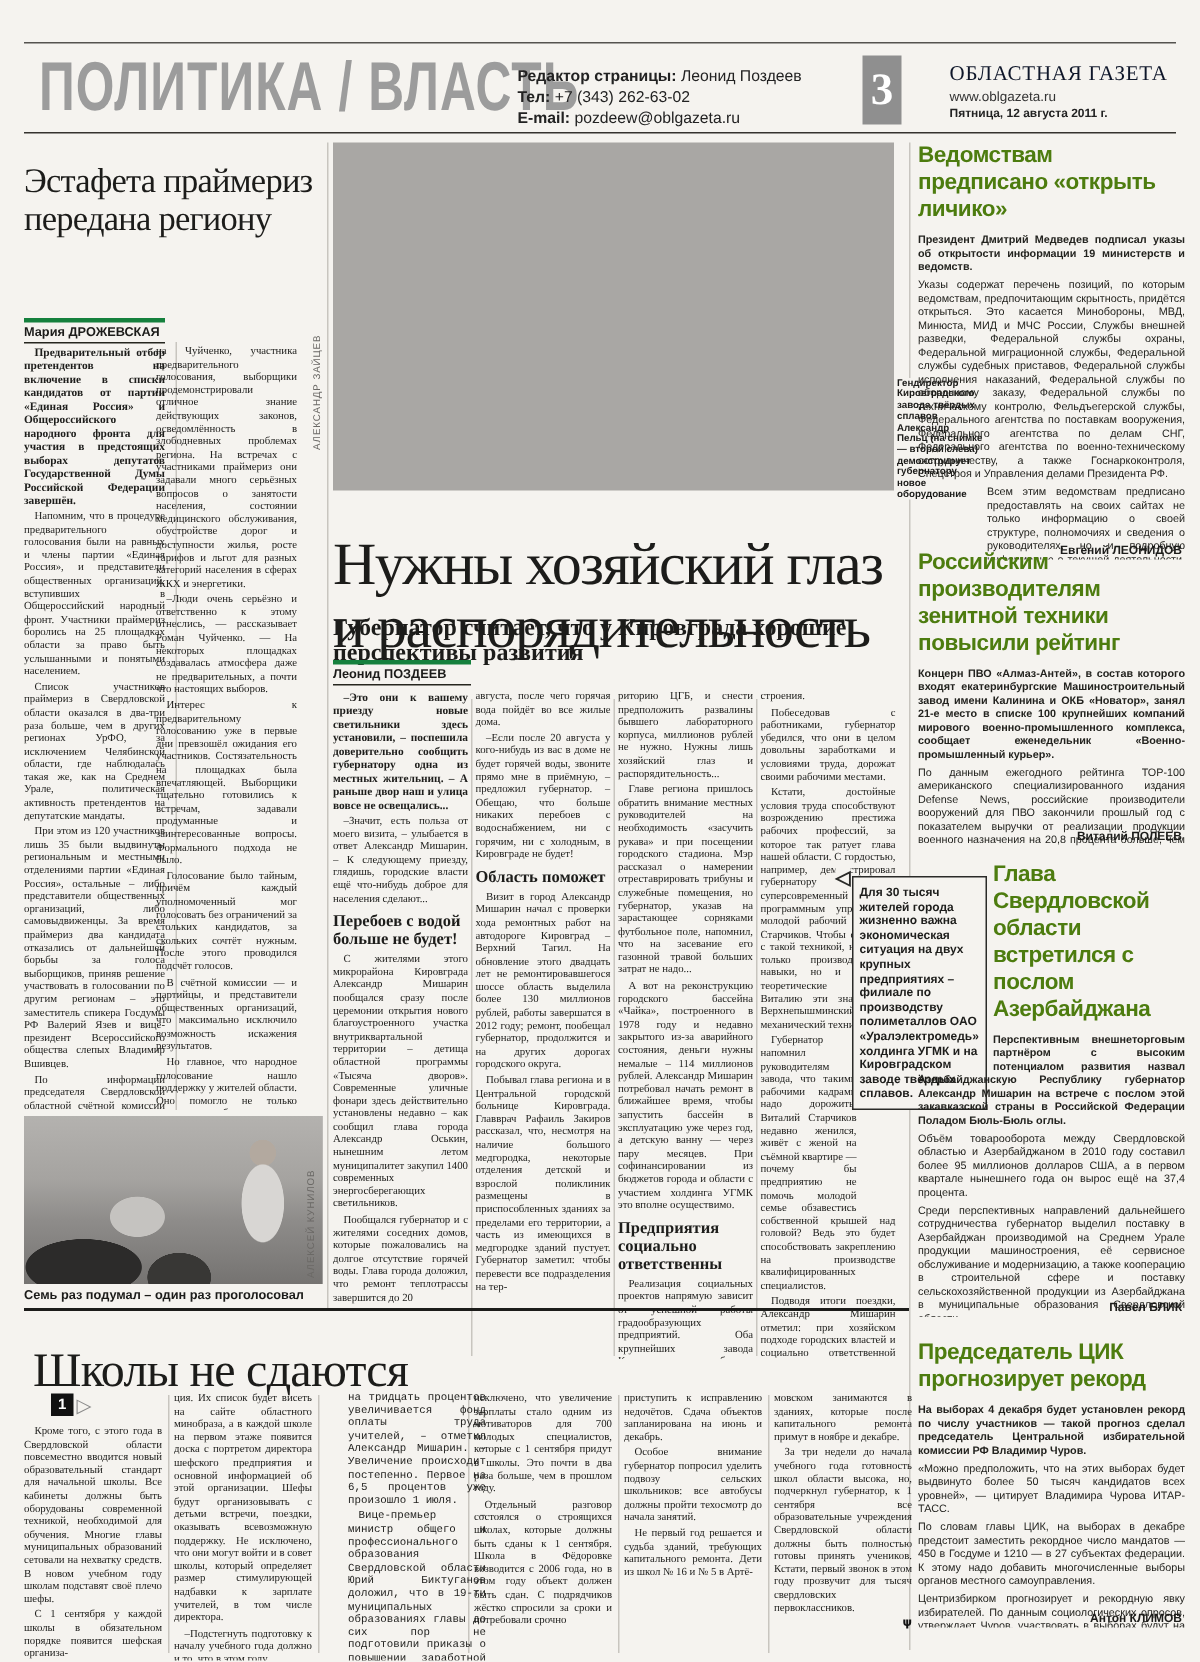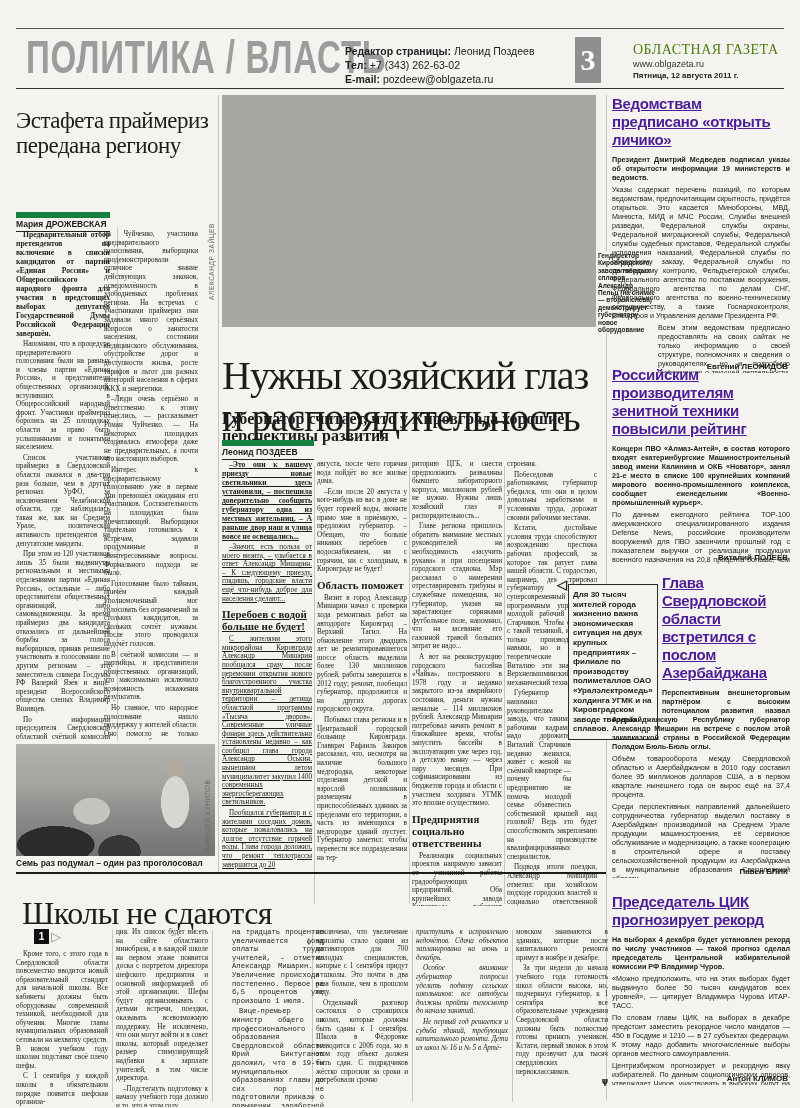--- a/index.html
+++ b/index.html
@@ -4,40 +4,40 @@
 <style>
   html,body{margin:0;padding:0;background:#dedcd7;}
   .page{position:relative;width:800px;height:1108px;background:#f5f3ef;font-family:"Liberation Serif",serif;color:#1c1c1a;overflow:hidden;margin:0 auto;}
   .abs{position:absolute;}
   .ruleh{position:absolute;background:#35332f;height:1px;}
   .rulev{position:absolute;background:#c8c5bf;width:1px;}
   .kicker{position:absolute;left:26px;top:34px;font:bold 46px/1 "Liberation Sans",sans-serif;color:#9c9c9c;transform:scaleX(.72);transform-origin:left top;letter-spacing:1px;white-space:nowrap;}
   .edblock{position:absolute;left:345px;top:44px;font:10.5px/1.35 "Liberation Sans",sans-serif;color:#222;}
   .edblock b{font-weight:bold;}
   .pagebox{position:absolute;left:575px;top:37px;width:26px;height:46px;background:#8f8f8f;color:#fff;font:bold 30px/46px "Liberation Serif",serif;text-align:center;}
-  .paper{position:absolute;left:633px;top:42px;font:14px/1.1 "Liberation Serif",serif;letter-spacing:.5px;color:#4d7c0f;text-align:center;}
+  .paper{position:absolute;left:633px;top:42px;font:14px/1.1 "Liberation Serif",serif;letter-spacing:.5px;color:#0f172a;text-align:center;}
   .site{position:absolute;left:633px;top:59px;font:9px/1.2 "Liberation Sans",sans-serif;color:#333;}
   .pdate{position:absolute;left:633px;top:71px;font:bold 8px/1.2 "Liberation Sans",sans-serif;color:#222;}
   
   .h-left{position:absolute;left:16px;top:94px;width:202px;font:400 23px/1.07 "Liberation Serif",serif;letter-spacing:-.5px;}
   .sub-left{position:absolute;left:16px;top:170px;width:202px;font:bold 13px/1.03 "Liberation Serif",serif;letter-spacing:-.3px;}
   .h-center{position:absolute;left:222px;top:328px;width:390px;font:400 40px/1.06 "Liberation Serif",serif;letter-spacing:-1px;}
   .sub-center{position:absolute;left:222px;top:398px;width:380px;font:bold 16px/1.03 "Liberation Serif",serif;}
   .h-bottom{position:absolute;left:22px;top:876px;font:400 32px/1 "Liberation Serif",serif;letter-spacing:-.5px;}
-  .byline{position:absolute;border-top:6px solid #15803d;border-bottom:1px solid #26261f;padding:2px 0;font:bold 8.5px/1 "Liberation Sans",sans-serif;}
+  .byline{position:absolute;border-top:3px solid #15803d;border-bottom:1px solid #26261f;padding:2px 0;font:bold 8.5px/1 "Liberation Sans",sans-serif;}
   
   .col{position:absolute;font:7.2px/8.6px "Liberation Serif",serif;text-align:justify;overflow:hidden;color:#1d1d1b;}
   .col p{margin:0 0 2px 0;text-indent:7px;}
   .col p.noind{text-indent:0;}
   .col p.lead{font-weight:bold;font-size:7.6px;line-height:9px;text-indent:7px;}
   .col h4{margin:5px 0 3px 0;font:bold 11px/12px "Liberation Serif",serif;text-align:left;}
   .endmark{display:block;text-align:right;font:bold 8px/8px "DejaVu Sans",sans-serif;color:#111;margin-top:1px;}
   
   .sb{position:absolute;left:612px;width:178px;font-family:"Liberation Sans",sans-serif;overflow:hidden;}
-  .sb h3{margin:0 0 6px 0;font:bold 15px/18px "Liberation Sans",sans-serif;letter-spacing:-.3px;color:#4c1d95;text-decoration:underline;}
+  .sb h3{margin:0 0 6px 0;font:bold 15px/18px "Liberation Sans",sans-serif;letter-spacing:-.3px;color:#4d7c0f;}
   .sb p{margin:0 0 3px 0;font:7.2px/9px "Liberation Sans",sans-serif;text-align:justify;color:#23231f;}
   .sb p.lead{font-weight:bold;}
   .sb .author{position:absolute;right:2px;bottom:2px;font:bold 8px/9px "Liberation Sans",sans-serif;}
   .sb .indent{margin-left:46px;}
   .floatL{float:left;width:50px;height:136px;}
   .floatR{float:right;width:26px;height:120px;}
   
   .photo{position:absolute;overflow:hidden;}
   .photo-main{left:222px;top:95px;width:374px;height:232px;background-color:#a9a7a4;background-image:
     radial-gradient(ellipse 95px 42px at 16% 84%, #e7e5e2 65%, rgba(0,0,0,0) 66%),
@@ -125,21 +125,21 @@
   <div class="credit" style="left:205px;top:756px;height:96px;">АЛЕКСЕЙ КУНИЛОВ</div>
   <div class="abs caption" style="left:16px;top:858px;width:199px;">Семь раз подумал – один раз проголосовал</div>
 
   <div class="photo photo-main"></div>
   <div class="credit" style="left:209px;top:140px;height:160px;">АЛЕКСАНДР ЗАЙЦЕВ</div>
   <div class="photo-cap-main">Гендиректор Кировградского завода твёрдых сплавов Александр Пельц (на снимке — второй слева) демонстрирует губернатору новое оборудование</div>
   <h1 class="h-center">Нужны хозяйский глаз и распорядительность</h1>
   <h2 class="sub-center">Губернатор считает, что у Кировграда хорошие перспективы развития</h2>
   <div class="byline" style="left:222px;top:440px;width:92px;">Леонид ПОЗДЕЕВ</div>
 
-  <div class="col" style="left:222px;top:460px;width:90px;height:446px;text-decoration:underline;">
+  <div class="col" style="left:222px;top:460px;width:90px;height:446px;">
     <p class="lead noind">–Это они к вашему приезду новые светильники здесь установили, – поспешила доверительно сообщить губернатору одна из местных жительниц. – А раньше двор наш и улица вовсе не освещались...</p>
     <p>–Значит, есть польза от моего визита, – улыбается в ответ Александр Мишарин. – К следующему приезду, глядишь, городские власти ещё что-нибудь доброе для населения сделают...</p>
     <h4>Перебоев с водой больше не будет!</h4>
     <p>С жителями этого микрорайона Кировграда Александр Мишарин пообщался сразу после церемонии открытия нового благоустроенного участка внутриквартальной территории – детища областной программы «Тысяча дворов». Современные уличные фонари здесь действительно установлены недавно – как сообщил глава города Александр Оськин, нынешним летом муниципалитет закупил 1400 современных энергосберегающих светильников.</p>
     <p>Пообщался губернатор и с жителями соседних домов, которые пожаловались на долгое отсутствие горячей воды. Глава города доложил, что ремонт теплотрассы завершится до 20</p>
   </div>
   <div class="col" style="left:317px;top:460px;width:90px;height:446px;">
     <p class="noind">августа, после чего горячая вода пойдёт во все жилые дома.</p>
     <p>–Если после 20 августа у кого-нибудь из вас в доме не будет горячей воды, звоните прямо мне в приёмную, – предложил губернатор. – Обещаю, что больше никаких перебоев с водоснабжением, ни с горячим, ни с холодным, в Кировграде не будет!</p>
     <h4>Область поможет</h4>
@@ -226,21 +226,21 @@
     <p>–Подстегнуть подготовку к началу учебного года должно и то, что в этом году</p>
   </div>
   <div class="col" style="left:232px;top:928px;width:92px;height:179px;font-family:Liberation Mono, monospace;">
     <p class="noind">на тридцать процентов увеличивается фонд оплаты труда учителей, – отметил Александр Мишарин. – Увеличение происходит постепенно. Первое на 6,5 процентов уже произошло 1 июля.</p>
     <p>Вице-премьер – министр общего и профессионального образования Свердловской области Юрий Биктуганов доложил, что в 19-ти муниципальных образованиях главы до сих пор не подготовили приказы о повышении заработной платы. И это в то время, когда с 1 сентября ожидается ещё одно повышение. Вместе с тем не</p>
   </div>
   <div class="col" style="left:316px;top:928px;width:92px;height:179px;">
     <p class="noind">исключено, что увеличение зарплаты стало одним из мотиваторов для 700 молодых специалистов, которые с 1 сентября придут в школы. Это почти в два раза больше, чем в прошлом году.</p>
     <p>Отдельный разговор состоялся о строящихся школах, которые должны быть сданы к 1 сентября. Школа в Фёдоровке возводится с 2006 года, но в этом году объект должен быть сдан. С подрядчиков жёстко спросили за сроки и потребовали срочно</p>
   </div>
-  <div class="col" style="left:416px;top:928px;width:92px;height:179px;font-style:italic;">
+  <div class="col" style="left:416px;top:928px;width:92px;height:179px;">
     <p class="noind">приступить к исправлению недочётов. Сдача объектов запланирована на июнь и декабрь.</p>
     <p>Особое внимание губернатор попросил уделить подвозу сельских школьников: все автобусы должны пройти техосмотр до начала занятий.</p>
     <p>Не первый год решается и судьба зданий, требующих капитального ремонта. Дети из школ № 16 и № 5 в Артё-</p>
   </div>
   <div class="col" style="left:516px;top:928px;width:92px;height:179px;">
     <p class="noind">мовском занимаются в зданиях, которые после капитального ремонта примут в ноябре и декабре.</p>
     <p>За три недели до начала учебного года готовность школ области высока, но, подчеркнул губернатор, к 1 сентября все образовательные учреждения Свердловской области должны быть полностью готовы принять учеников. Кстати, первый звонок в этом году прозвучит для тысяч свердловских первоклассников.</p>
     <span class="endmark">ψ</span>
   </div>
 

